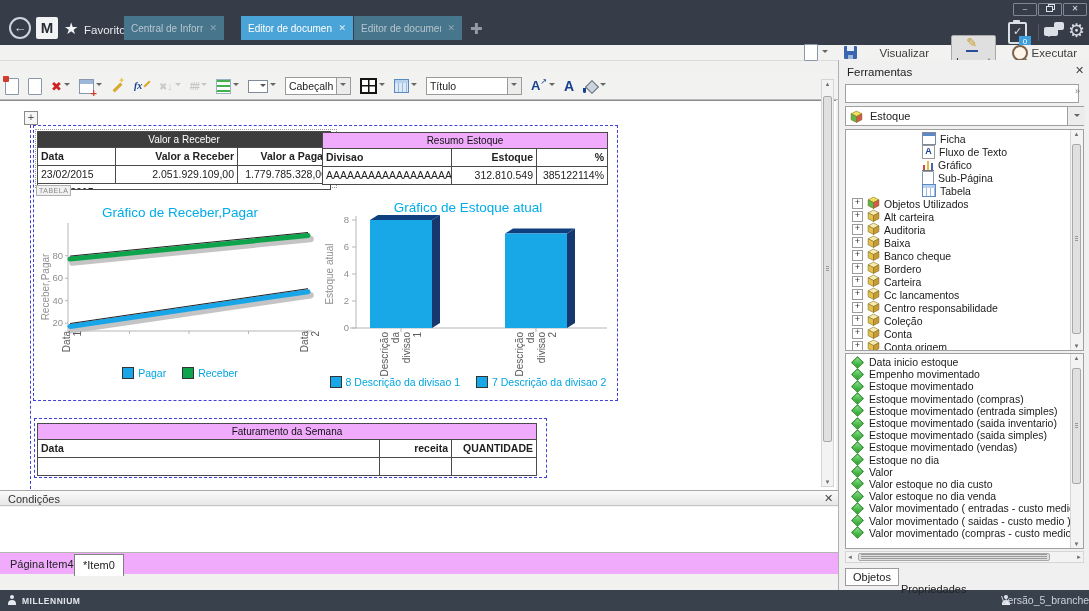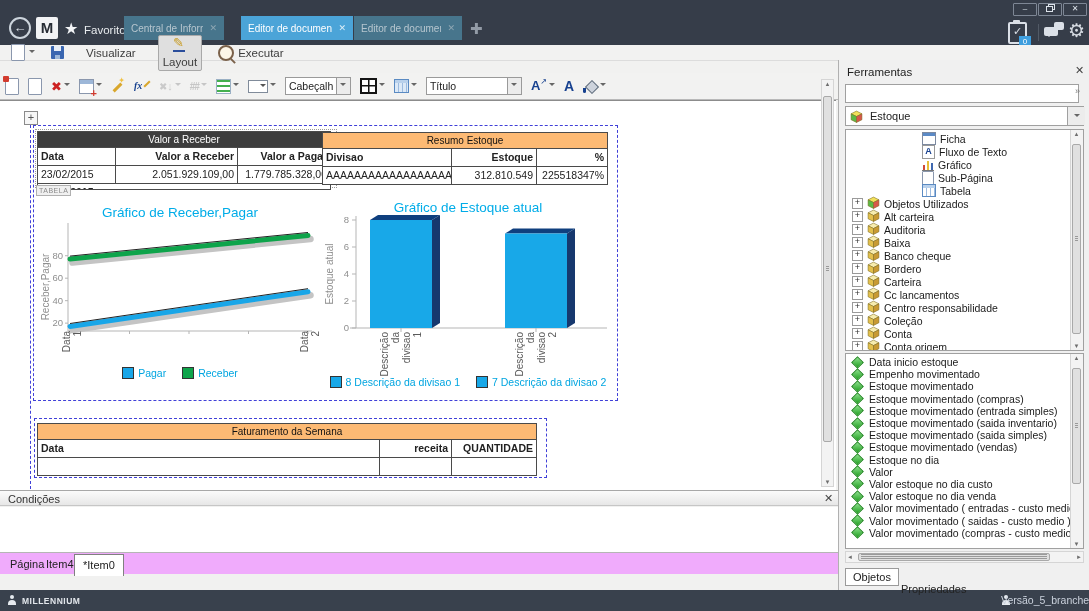--- a/index.html
+++ b/index.html
@@ -32,21 +32,21 @@
   .ic-clip::after{content:'✓';color:#dbe0e7;font-size:11px;position:absolute;left:3px;top:1px;}
   .clipbadge{position:absolute;left:1019px;top:36px;width:12px;height:11px;background:#3e9ede;color:#fff;
              font-size:8px;text-align:center;line-height:11px;}
   .topdiv{position:absolute;left:1038px;top:24px;width:1px;height:17px;background:#525a66;}
   .ic-chat{position:absolute;left:1044px;top:27px;width:14px;height:9px;background:#dbe0e7;border-radius:2px;}
   .ic-chat::before{content:'';position:absolute;left:2px;bottom:-4px;border:3px solid transparent;border-top-color:#dbe0e7;}
   .ic-chat::after{content:'';position:absolute;right:-6px;top:-5px;width:10px;height:8px;background:#dbe0e7;border-radius:2px;}
   .ic-gear{position:absolute;left:1068px;top:19px;color:#d6dbe2;font-size:19px;}
   
   #toolbar1{position:absolute;left:0;top:45px;width:1089px;height:16px;background:#f2f2f1;border-bottom:1px solid #dcdcdc;
-            display:flex;align-items:center;padding-left:7px;box-sizing:border-box;}
+            display:flex;align-items:center;padding-left:7px;box-sizing:border-box;justify-content:flex-end;}
   #toolbar2{position:absolute;left:0;top:73px;width:1089px;height:27px;background:#f2f2f1;border-bottom:1px solid #b9b9b9;
             display:flex;align-items:center;padding-left:5px;box-sizing:border-box;}
   .tbtn{display:flex;align-items:center;gap:4px;margin-right:8px;color:#3d3d3d;font-size:11.5px;cursor:pointer;padding:2px 4px;border-radius:2px;}
   .tbtn.pressed{background:#dfdfdf;border:1px solid #a9a9a9;}
   .i{display:inline-block;position:relative;}
   .ic-page,.ic-new-page,.ti-page{width:12px;height:15px;background:#fff;border:1px solid #8a97ad;border-radius:1px;}
   .ic-new-page::after{content:'';position:absolute;left:-3px;top:-3px;width:6px;height:6px;background:#d23b2e;border-radius:1px;}
   .ic-save{width:13px;height:13px;background:#3a66b0;border-radius:1px;}
   .ic-save::before{content:'';position:absolute;top:0;left:3px;right:3px;height:5px;background:#e8eef7;}
   .ic-save::after{content:'';position:absolute;bottom:0;left:4px;right:4px;height:4px;background:#9db7d8;}
@@ -89,21 +89,21 @@
   .combo .cbt{width:13px;height:100%;background:#ececec;border-left:1px solid #9a9a9a;display:flex;align-items:center;justify-content:center;}
   
   #canvas{position:absolute;left:0;top:100px;width:836px;height:390px;background:#fff;border-top:1px solid #8c8c8c;}
   .dashed-b{position:absolute;border:1px dashed #4040d8;}
   .dotted-g{position:absolute;border:1px dotted #9a9a9a;}
   .handle{position:absolute;left:24px;top:10px;width:12px;height:12px;border:1px solid #8a8a8a;background:#f6f6f6;
           color:#555;font-size:11px;line-height:11px;text-align:center;}
   .dtable{position:absolute;border:1px solid #4a4a4a;background:#fff;font-size:10.5px;box-sizing:border-box;}
   .dtitle{height:15px;line-height:15px;text-align:center;border-bottom:1px solid #4a4a4a;font-size:10px;}
   .dtitle.dark{background:#3d3d3d;color:#fff;}
-  .dtitle.light{background:#fdba74;color:#111;}
+  .dtitle.light{background:#f0abfc;color:#111;}
   .drow{display:flex;border-bottom:1px solid #4a4a4a;}
   .drow:last-child{border-bottom:none;}
   .dcell{padding:0 3px;white-space:nowrap;overflow:hidden;border-right:1px solid #4a4a4a;box-sizing:border-box;height:17px;line-height:16px;}
   .dcell:last-child{border-right:none;}
   .drow.head .dcell{font-weight:bold;}
   .drow.clip{height:5px;overflow:hidden;border-bottom:none;}
   .drow.clip .dcell{border-right:none;font-weight:bold;}
   .tag{position:absolute;background:#f0f0f0;border:1px solid #b0b0b0;color:#8a8a8a;font-size:7px;line-height:9px;padding:0 2px;letter-spacing:.5px;}
   .chart{position:absolute;}
   .rotlab{position:absolute;transform:rotate(-90deg);transform-origin:0 0;font-size:10px;color:#5a5a5a;line-height:11px;text-align:right;}
@@ -318,21 +318,21 @@
     <div id="resumo-table" class="dtable" style="top: 31px; width: 286px; left: 322px;">
         <div class="dtitle light">Resumo Estoque</div>
         <div class="drow head">
           <div class="dcell" style="width: 129px; text-align: left;">Divisao</div>
           <div class="dcell" style="width: 85px; text-align: right;">Estoque</div>
           <div class="dcell" style="width: 70px; text-align: right;">%</div>
         </div>
         <div class="drow">
           <div class="dcell" style="width: 129px; text-align: left;">AAAAAAAAAAAAAAAAAAAAAAAAAA</div>
           <div class="dcell" style="width: 85px; text-align: right;">312.810.549</div>
-          <div class="dcell" style="width: 70px; text-align: right;">225518347%</div>
+          <div class="dcell" style="width: 70px; text-align: right;">385122114%</div>
         </div>
       </div>
     <div id="faturamento-table" class="dtable" style="left:37px;top:322px;width:500px;">
         <div class="dtitle light">Faturamento da Semana</div>
         <div class="drow head">
           <div class="dcell" style="width: 342px; text-align: left;">Data</div>
           <div class="dcell" style="width: 72px; text-align: right;">receita</div>
           <div class="dcell" style="width: 84px; text-align: right;">QUANTIDADE</div>
         </div>
         <div class="drow">

